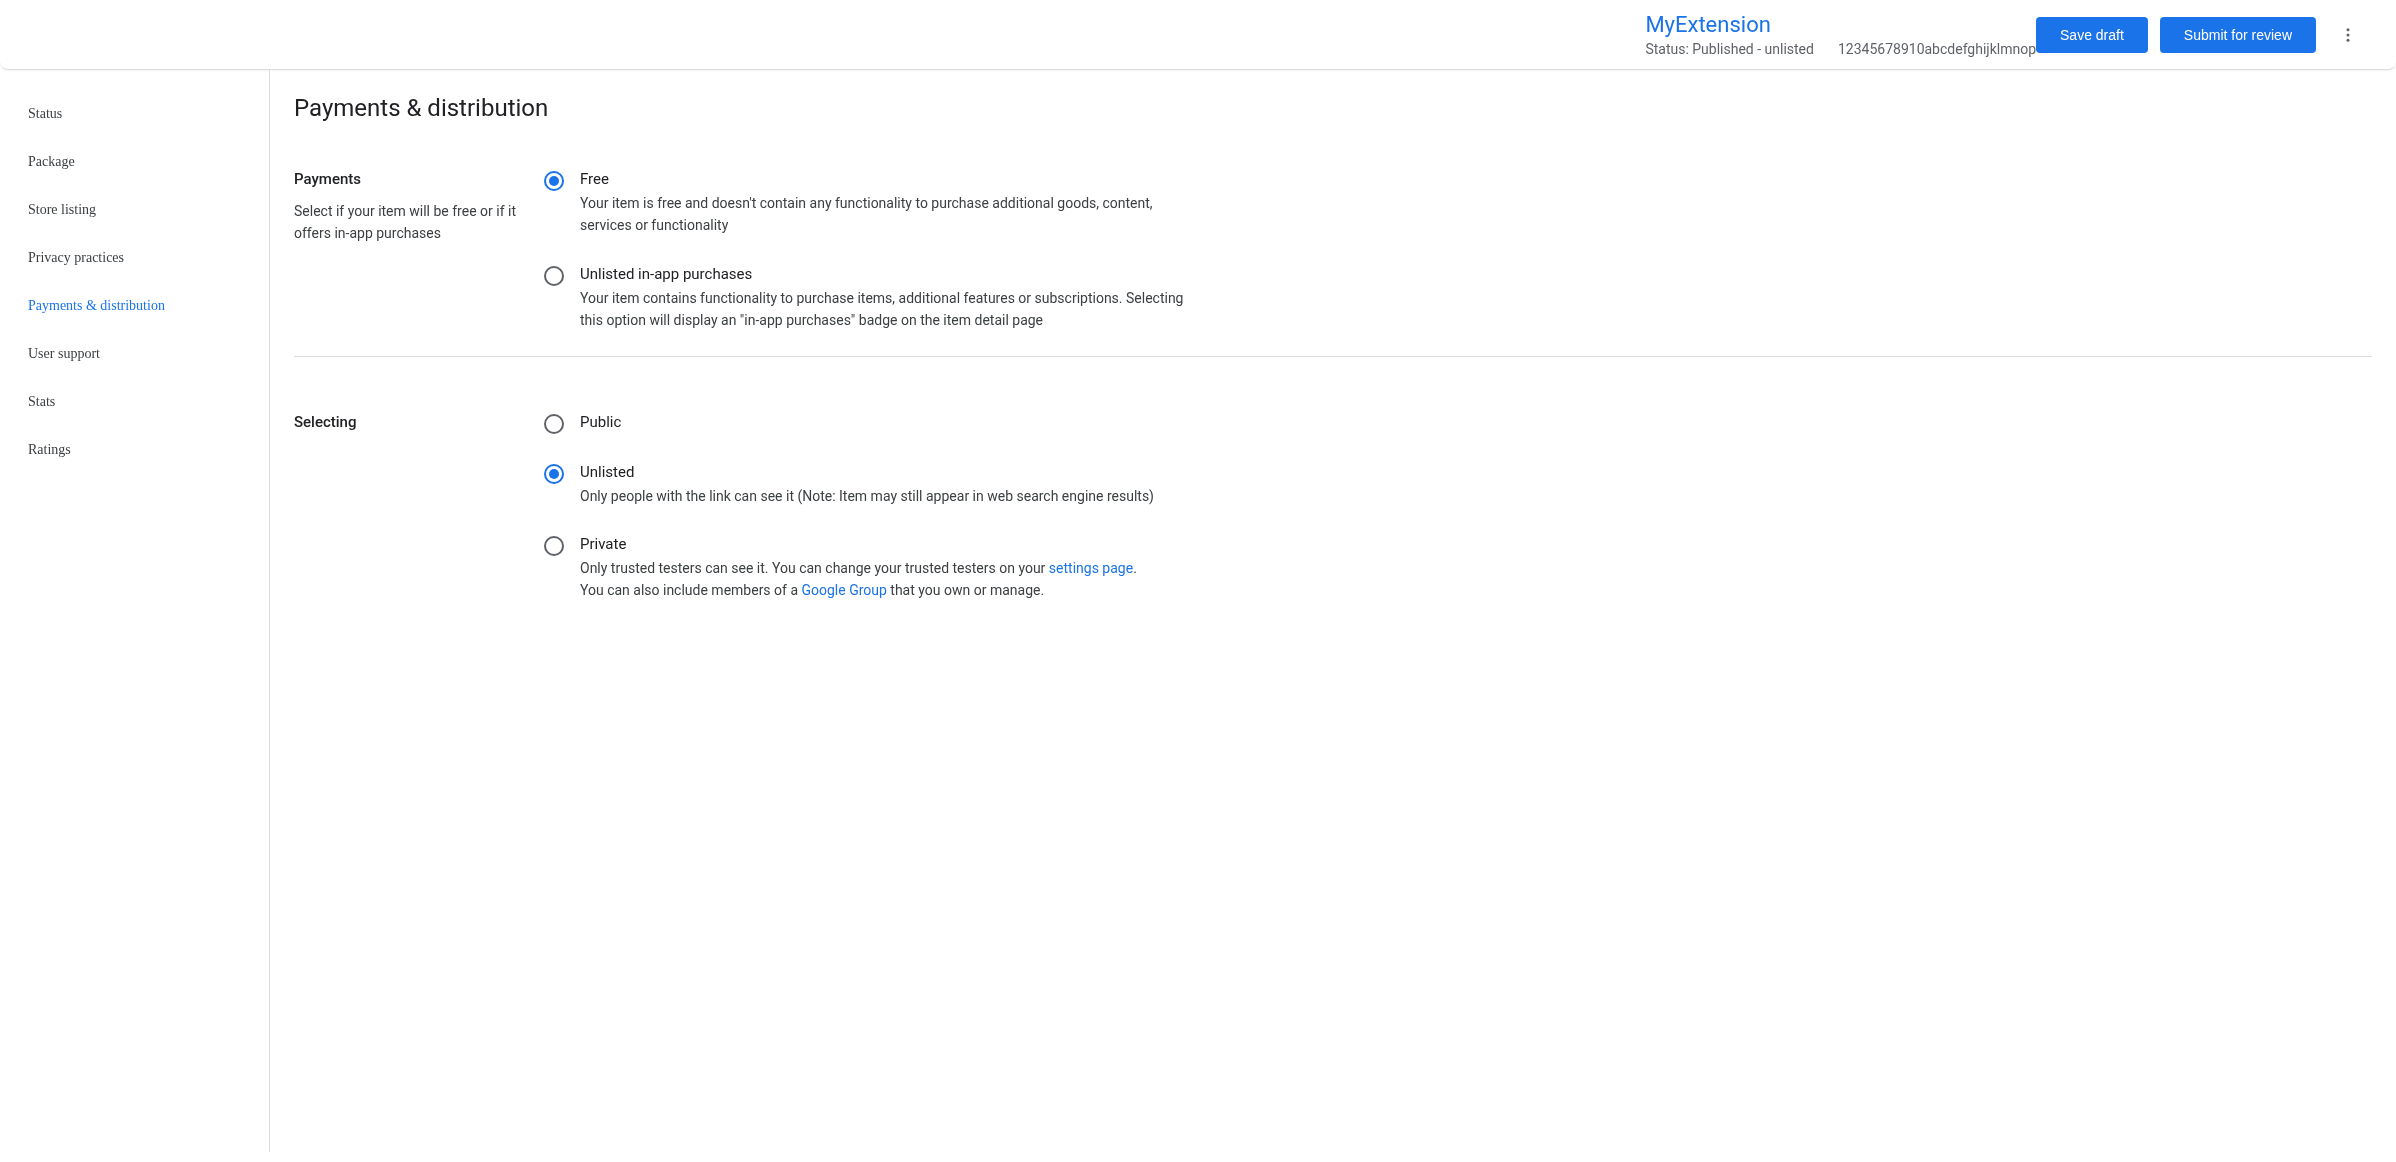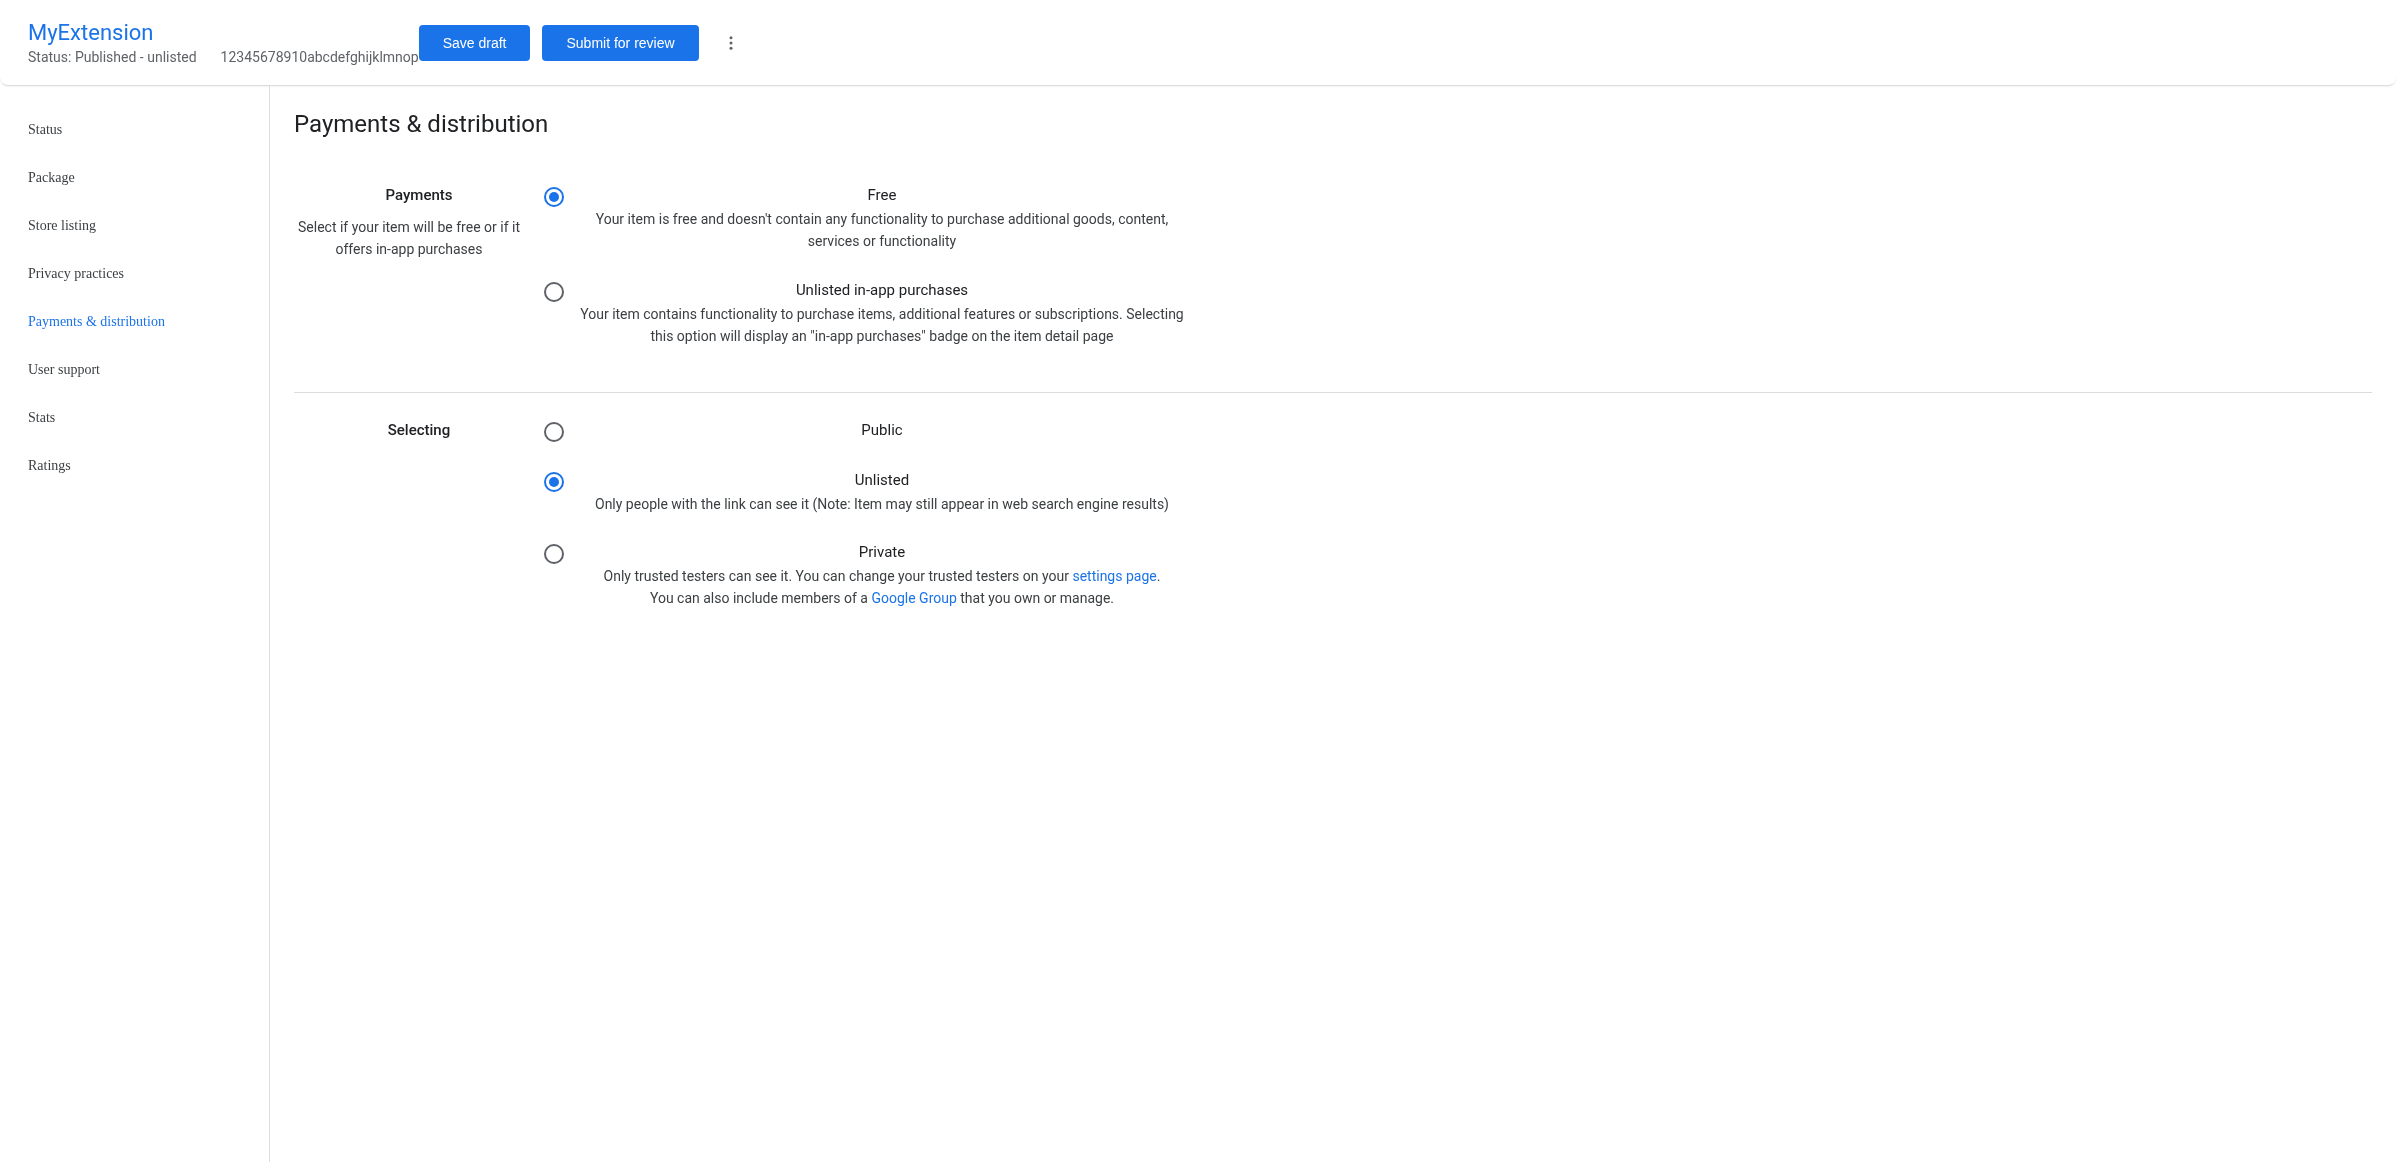--- a/index.html
+++ b/index.html
@@ -8,22 +8,22 @@
       padding: 0;
     }
     body {
       font-family: 'Google Sans', Roboto, Arial, sans-serif;
       background: #fff;
       color: #202124;
     }
     .header {
       display: flex;
       align-items: center;
-      justify-content: flex-start;
-      padding: 20px 28px;
+      justify-content: flex-end;
+      padding: 12px 28px;
       border-bottom: 1px solid #dadce0;
       box-shadow: 0 1px 2px rgba(0,0,0,0.05);
       border-radius: 8px;
     }
     .header-left {
       display: flex;
       flex-direction: column;
     }
     .header-title {
       color: #1a73e8;
@@ -87,23 +87,22 @@
       padding: 24px;
     }
     .page-title {
       font-size: 24px;
       font-weight: 400;
       color: #202124;
       margin-bottom: 48px;
     }
     .section {
       display: flex;
-      padding-bottom: 44px;
-      margin-bottom: 28px;
-      text-align: center;
+      padding-bottom: 24px;
+      margin-bottom: 56px;
     }
     .section.bordered {
       border-bottom: 1px solid #dadce0;
     }
     .section-label {
       width: 250px;
       flex-shrink: 0;
     }
     .section-label-title {
       font-size: 15px;

